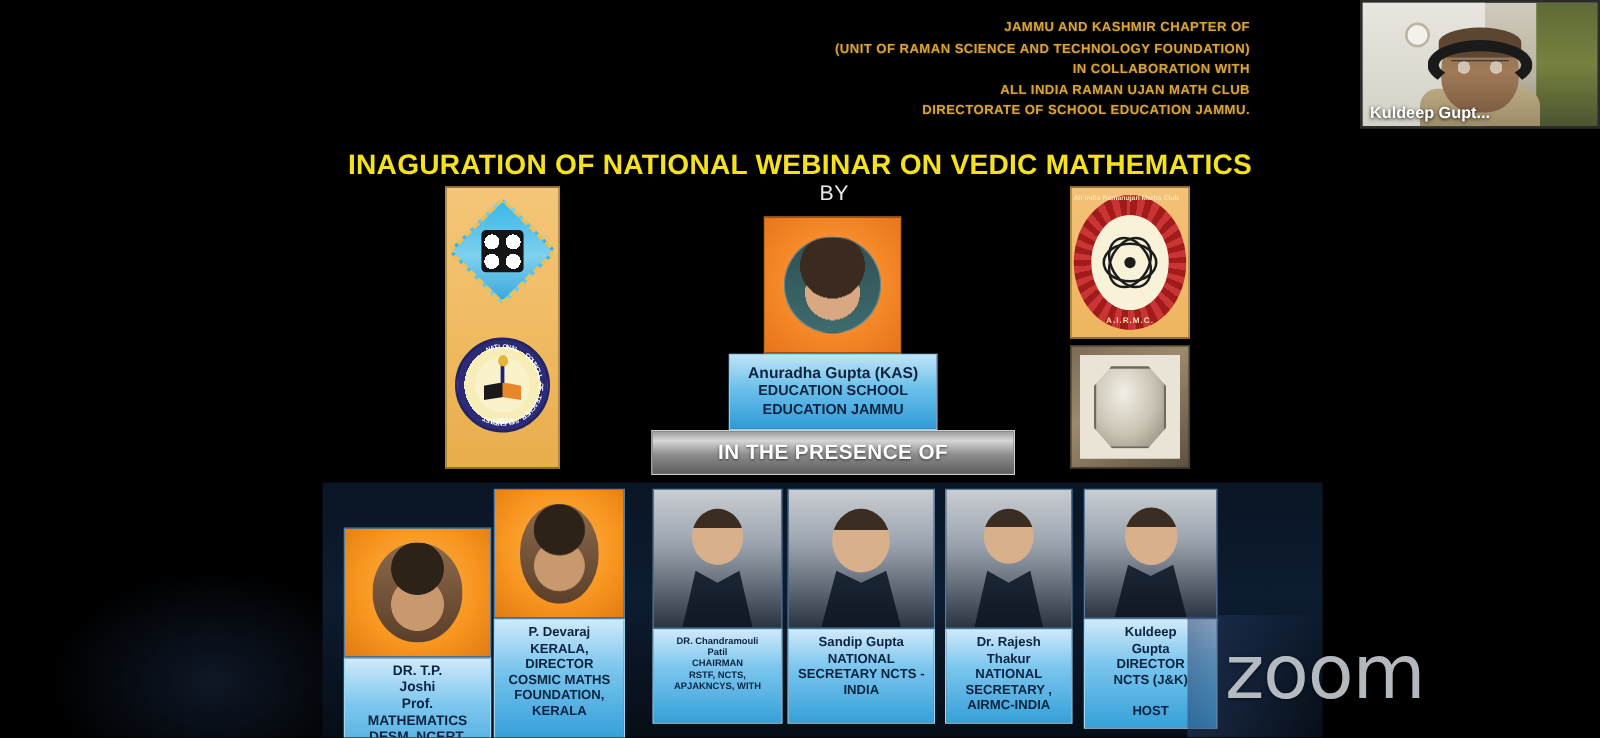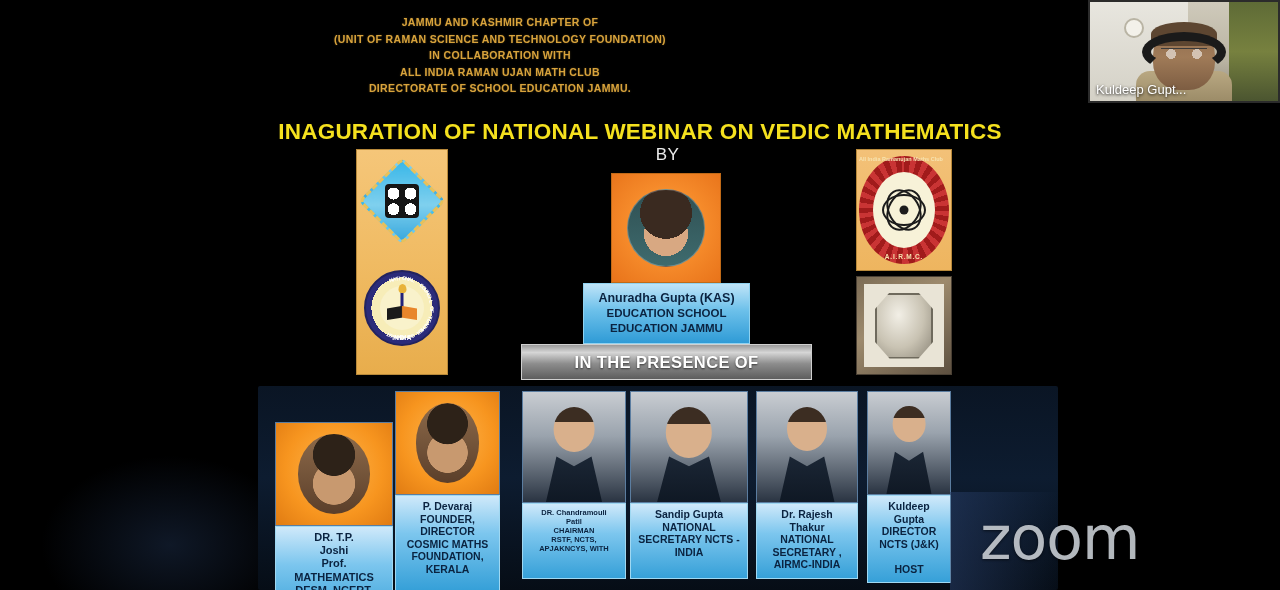--- a/index.html
+++ b/index.html
@@ -21,21 +21,21 @@
   }
   .backdrop-glow{
     position:absolute; left:40px; top:455px; width:260px; height:180px;
     background:radial-gradient(ellipse at center, rgba(20,32,52,.75) 0%, rgba(0,0,0,0) 70%);
     pointer-events:none;
   }
 
   
   .org-header{
     position:absolute; left:0; top:14px; width:1000px;
-    text-align:center; line-height:1.58;
+    text-align:right; line-height:1.58;
   }
   .org-header .ln{
     display:block; color:#d8a33c; font-size:10.5px; font-weight:700;
     letter-spacing:.35px; text-shadow:0 0 2px rgba(216,163,60,.35);
   }
 
   
   .main-title{
     position:absolute; left:0; top:119px; width:1280px; text-align:center;
     color:#f5e11e; font-size:22.5px; font-weight:800; letter-spacing:.2px;
@@ -287,21 +287,21 @@
       radial-gradient(circle at 78% 50%, rgba(255,255,255,.55) 0 5px, transparent 5px);
     border-top:1.5px solid #3a3a3a;
   }
   .vt-body{
     position:absolute; left:50%; bottom:0; transform:translateX(-50%);
     width:96px;height:30px;border-radius:14px 14px 0 0;
     background:linear-gradient(180deg,#b9a882 0%, #9c8c68 100%);
   }
   .vt-name{
     position:absolute; left:6px; bottom:4px;
-    color:#ffffff; font-size:13px; font-weight:400;
+    color:#ffffff; font-size:13px; font-weight:700;
     text-shadow:0 1px 3px rgba(0,0,0,.95);
   }
 </style>
 </head>
 <body>
 
 <div id="stage">
 
   <div class="backdrop-glow"></div>
   <div class="backdrop-panel"></div>
@@ -417,21 +417,21 @@
           <span class="t">DESM, NCERT,</span>
           <span class="t">NEW DELHI</span>
         </div>
       </div>
       <div class="pcard" style="left: 125px; width: 105px;">
         <div class="pphoto orange" style="height: 104px;">
           <div class="oval"></div>
         </div>
         <div class="pcap" style="min-height: 96px; font-size: 10.5px;">
           <span class="t">P. Devaraj</span>
-          <span class="t">FOUNDER,</span>
+          <span class="t">KERALA,</span>
           <span class="t">DIRECTOR</span>
           <span class="t">COSMIC MATHS</span>
           <span class="t">FOUNDATION,</span>
           <span class="t">KERALA</span>
         </div>
       </div>
       <div class="pcard" style="left: 252px; width: 104px;">
         <div class="pphoto plain" style="height: 112px;"></div>
         <div class="pcap" style="min-height: 76px; font-size: 7.5px;">
           <span class="t">DR. Chandramouli</span>
@@ -453,21 +453,21 @@
       <div class="pcard" style="left: 486px; width: 102px;">
         <div class="pphoto plain" style="height: 112px;"></div>
         <div class="pcap" style="min-height: 76px; font-size: 10.5px;">
           <span class="t">Dr. Rajesh</span>
           <span class="t">Thakur</span>
           <span class="t">NATIONAL</span>
           <span class="t">SECRETARY ,</span>
           <span class="t">AIRMC-INDIA</span>
         </div>
       </div>
-      <div class="pcard" style="left: 597px; width: 84px;">
+      <div class="pcard" style="left: 597px; width: 107px;">
         <div class="pphoto plain" style="height: 104px;"></div>
         <div class="pcap" style="min-height: 88px; font-size: 10.5px;">
           <span class="t">Kuldeep</span>
           <span class="t">Gupta</span>
           <span class="t">DIRECTOR</span>
           <span class="t">NCTS (J&amp;K)</span>
           <span class="t">&nbsp;</span>
           <span class="t">HOST</span>
         </div>
       </div>

